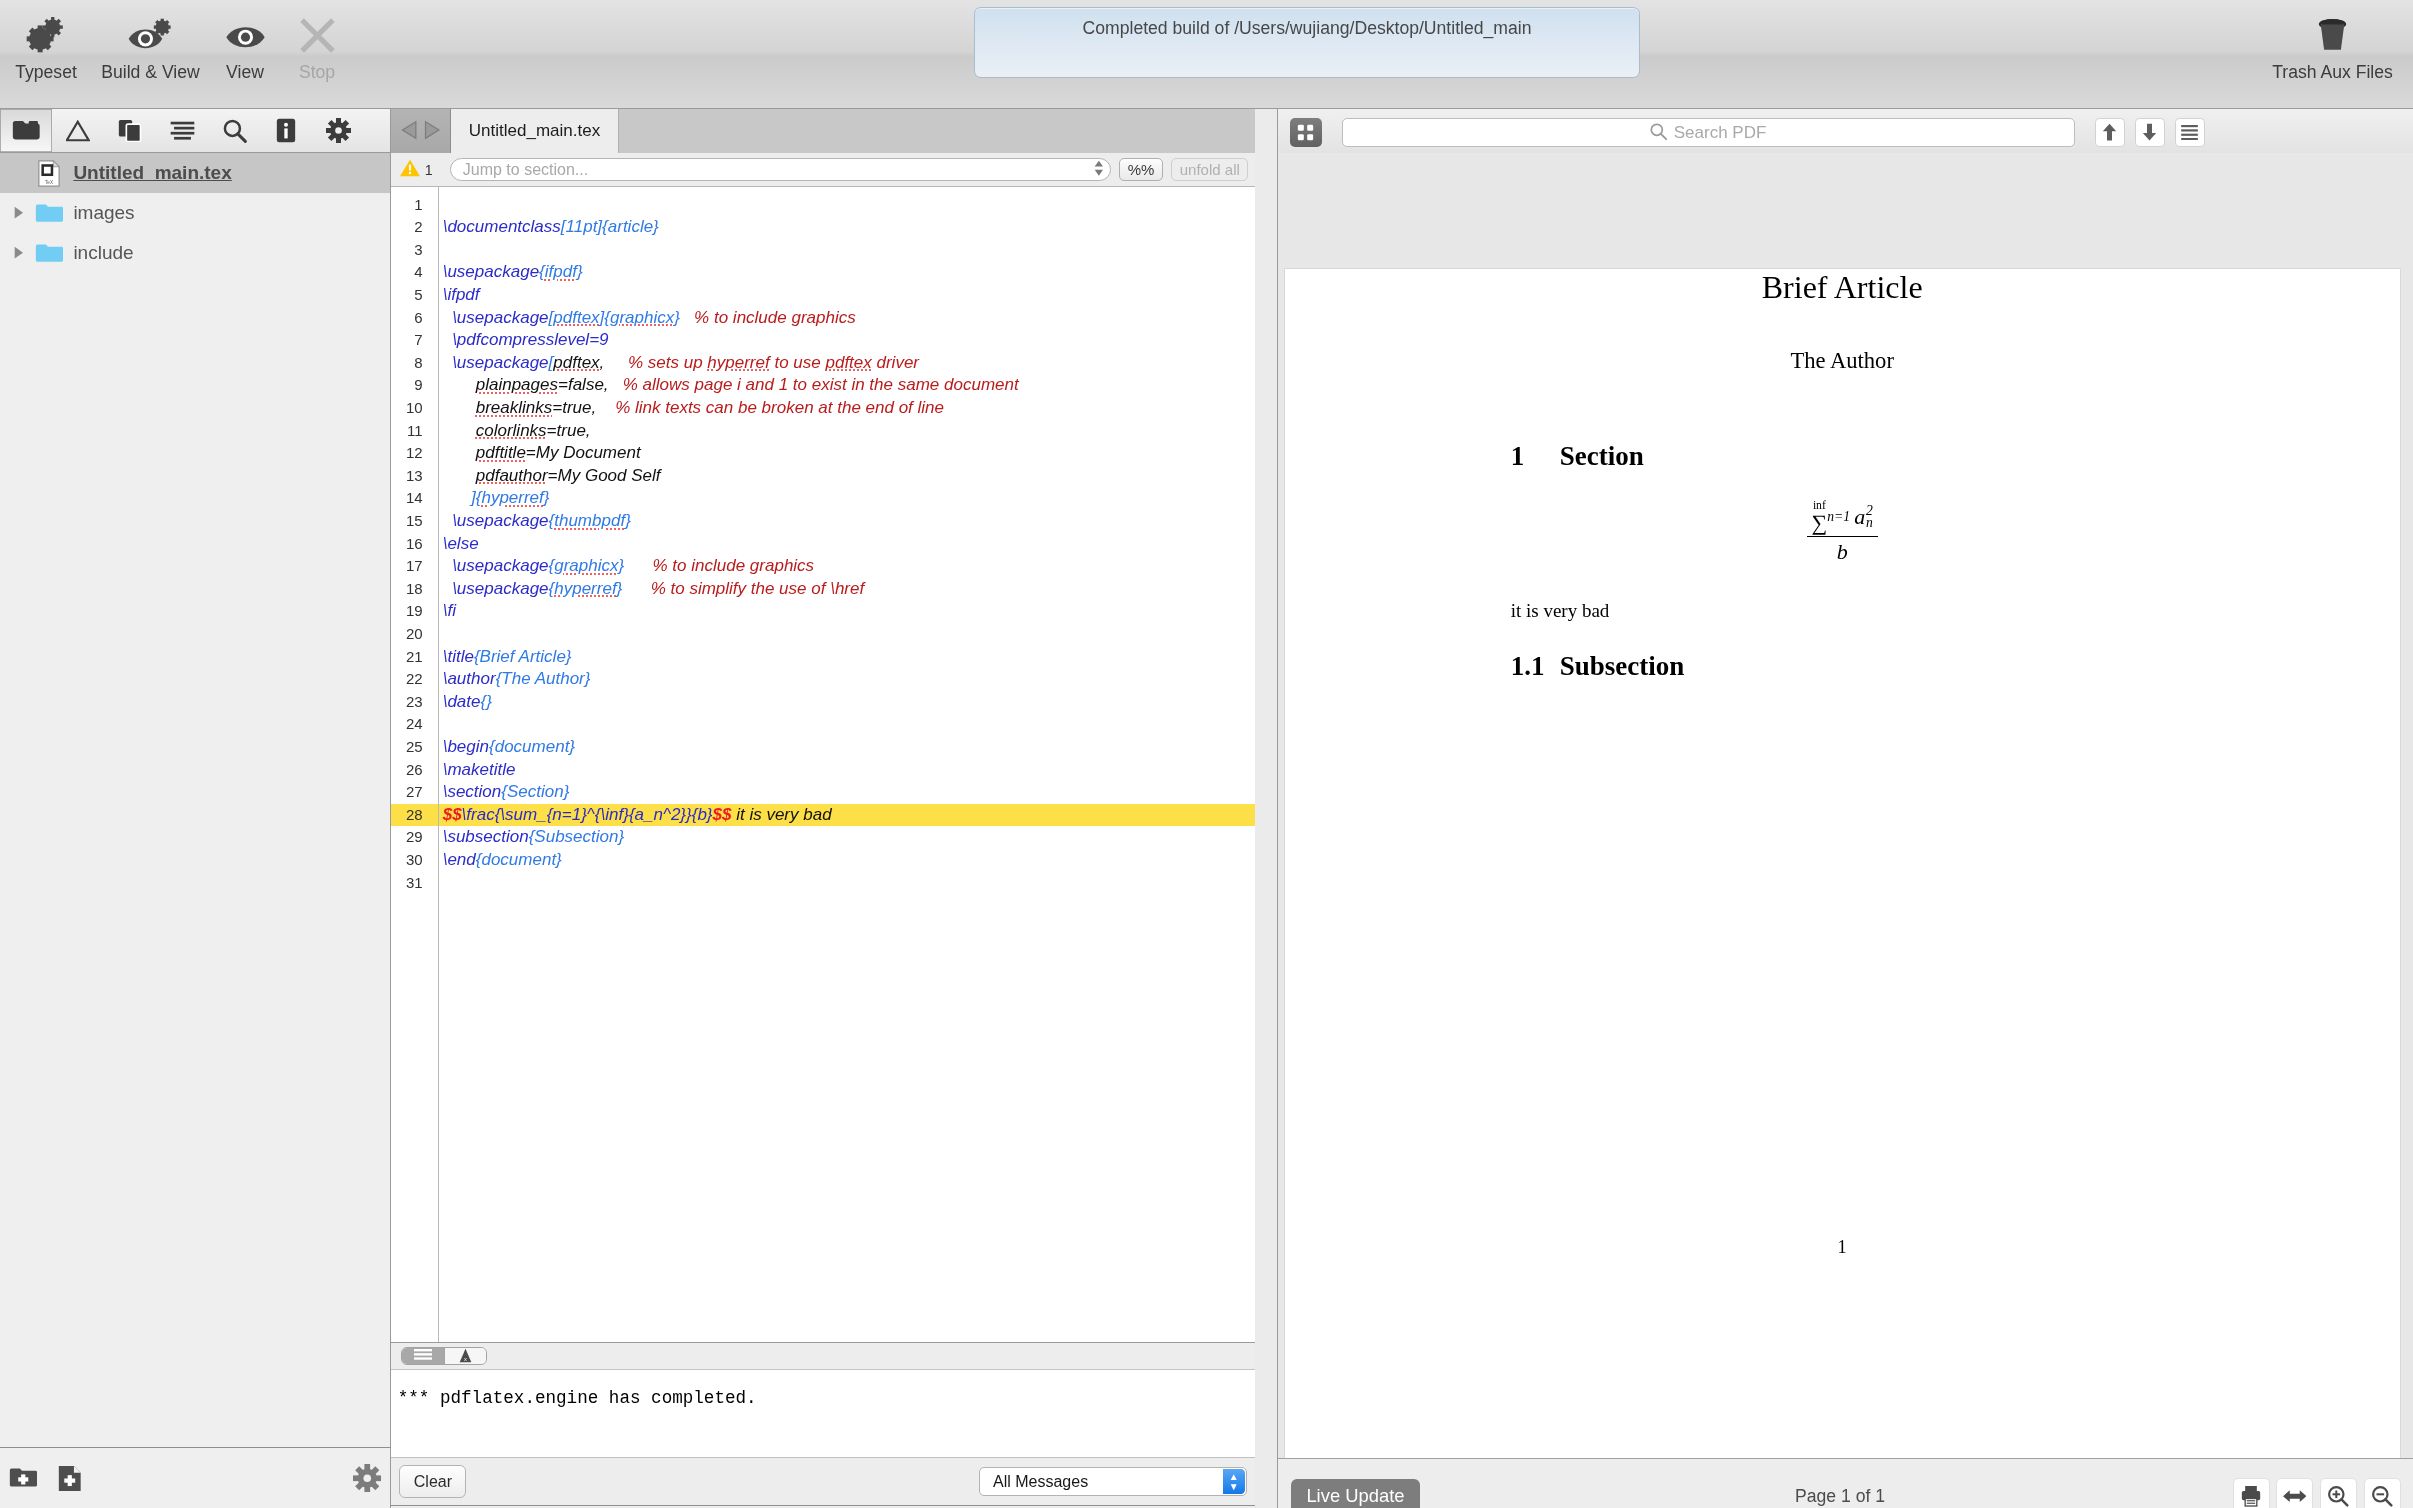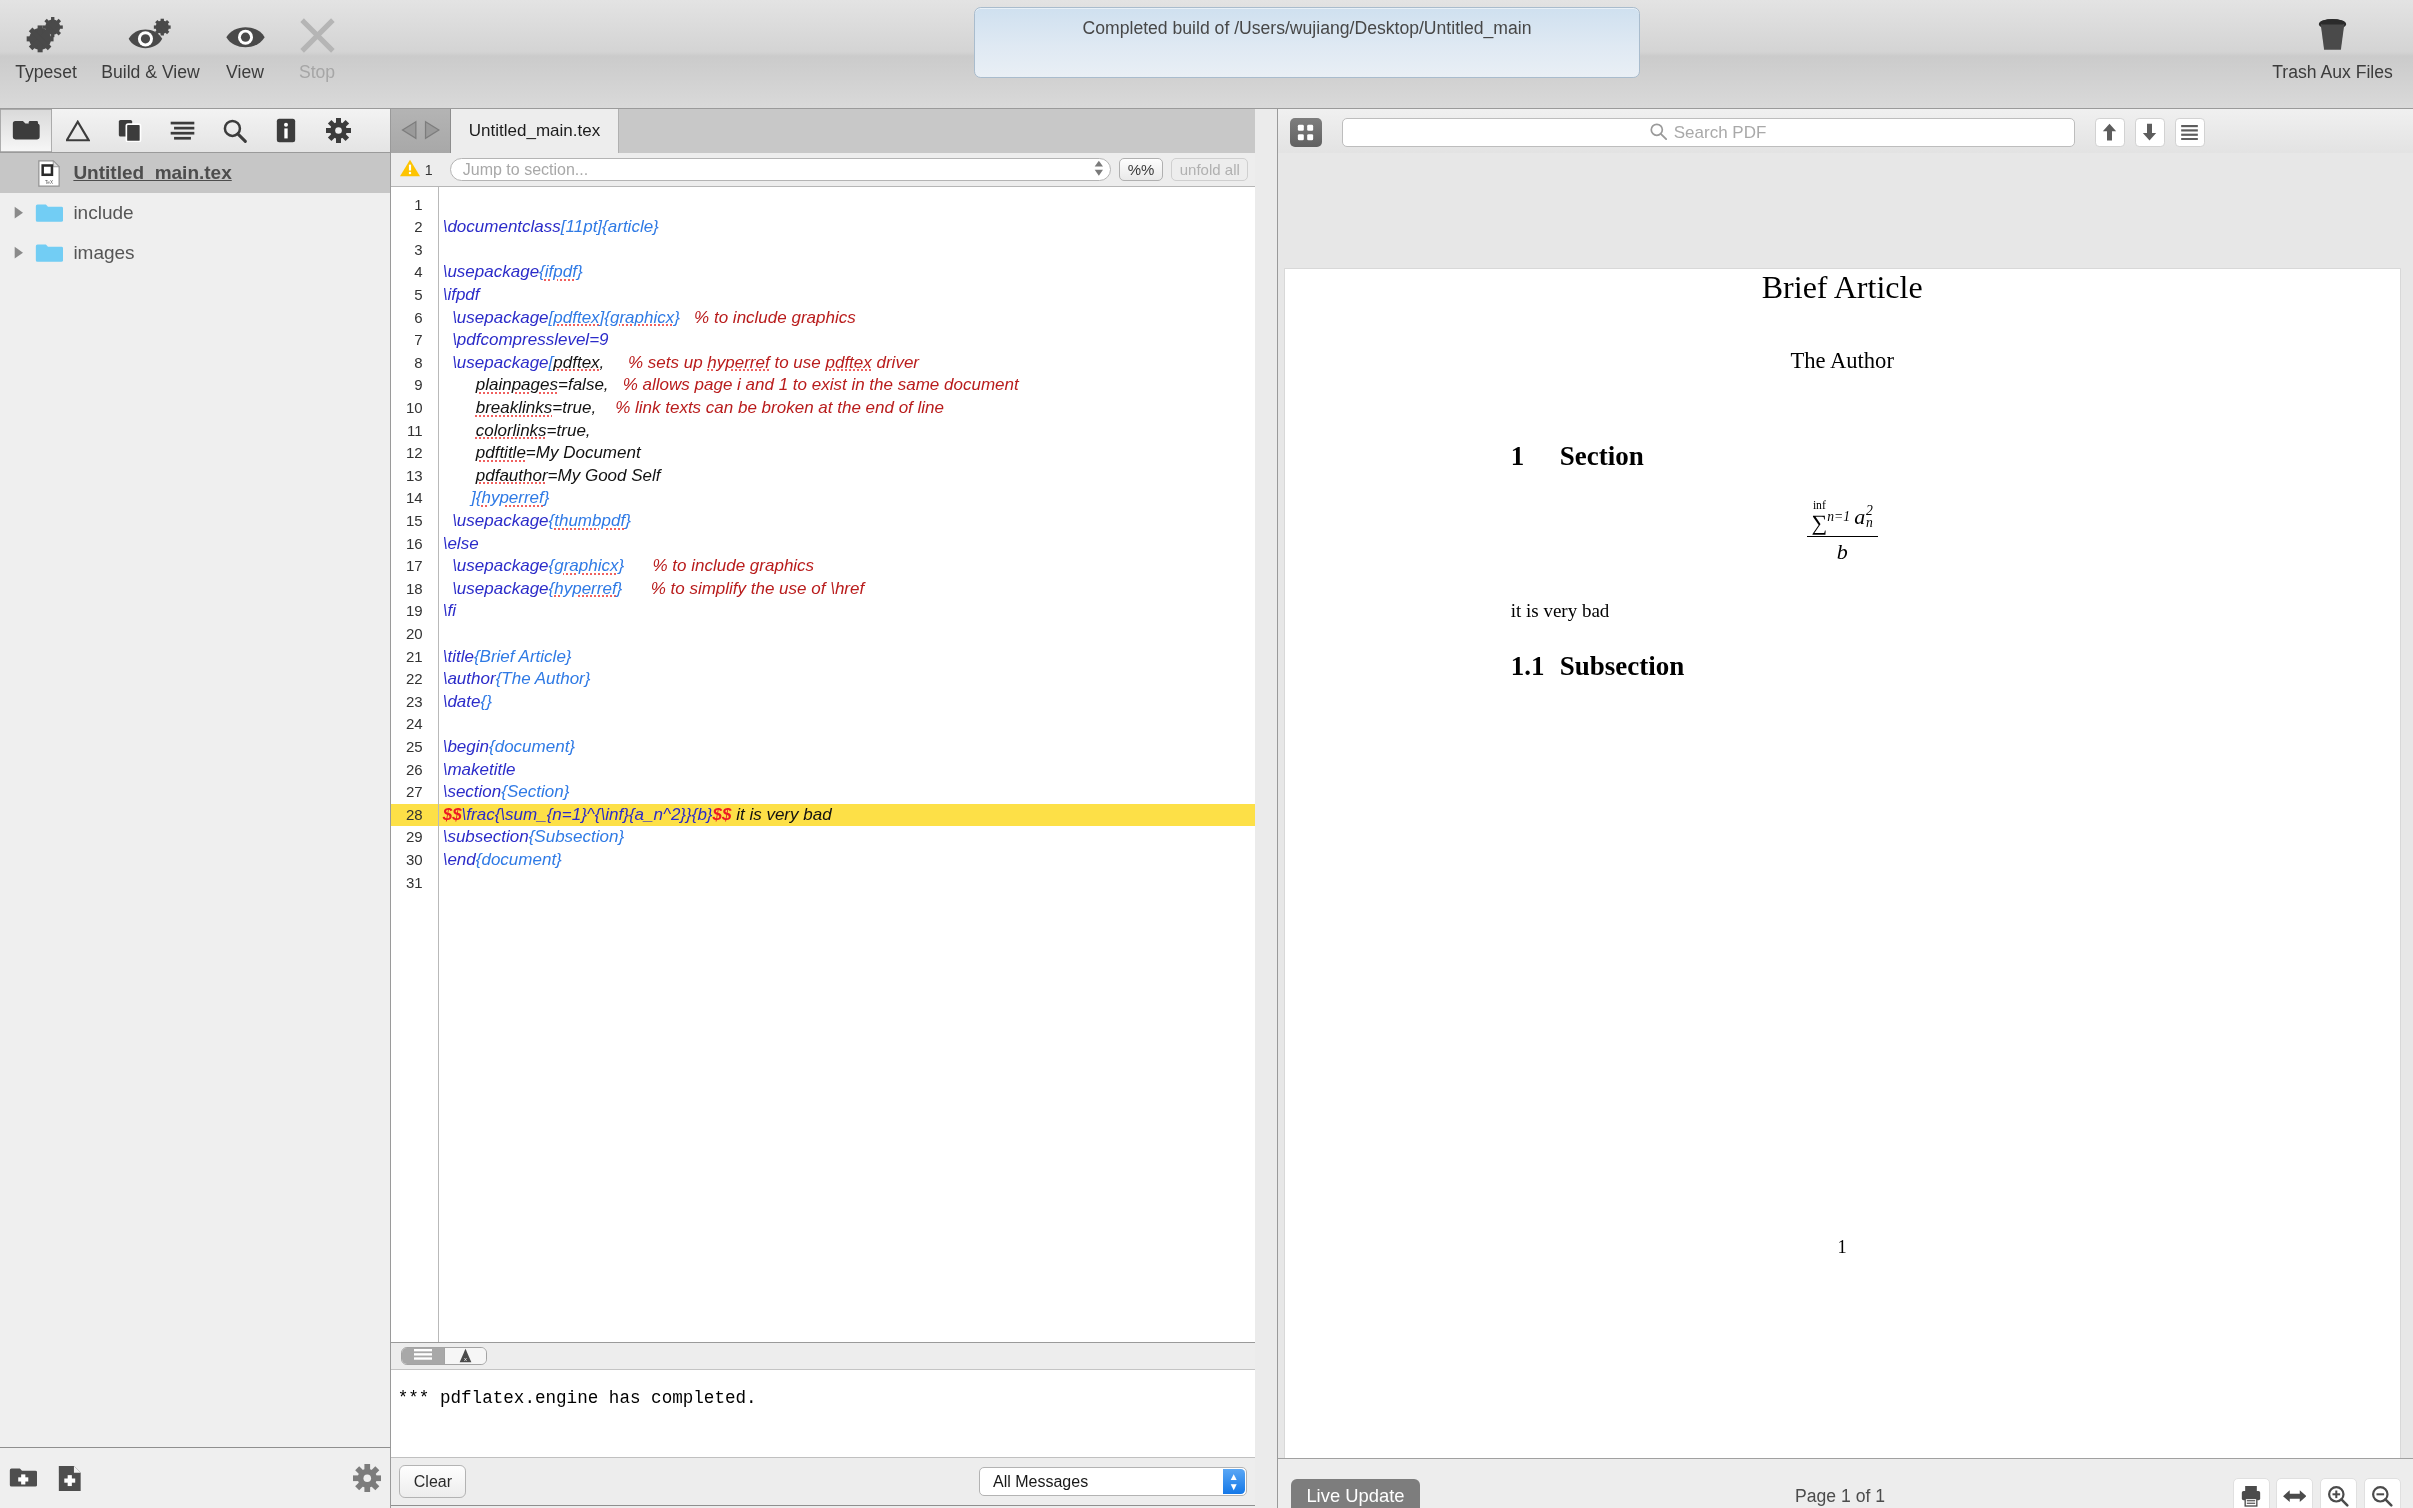--- a/index.html
+++ b/index.html
@@ -408,34 +408,34 @@
         <span class="disc">
           <svg width="11.7" height="13.4" viewBox="0 0 14 16">
               <path d="M2 1 L12 8 L2 15 Z" fill="#8a8a8a"></path>
             </svg>
         </span>
         <span class="file-icon">
           <svg width="28.5" height="22" viewBox="0 0 34 26">
               <path d="M1 5 a2 2 0 0 1 2-2 h10 l2.5 2.5 h16 a2 2 0 0 1 2 2 v14 a2 2 0 0 1-2 2 H3 a2 2 0 0 1-2-2 Z" fill="#72cdf4"></path>
             </svg>
         </span>
-        <span class="file-name">include</span>
+        <span class="file-name">images</span>
       </div>
       <div class="file-row">
         <span class="disc">
           <svg width="11.7" height="13.4" viewBox="0 0 14 16">
               <path d="M2 1 L12 8 L2 15 Z" fill="#8a8a8a"></path>
             </svg>
         </span>
         <span class="file-icon">
           <svg width="28.5" height="22" viewBox="0 0 34 26">
               <path d="M1 5 a2 2 0 0 1 2-2 h10 l2.5 2.5 h16 a2 2 0 0 1 2 2 v14 a2 2 0 0 1-2 2 H3 a2 2 0 0 1-2-2 Z" fill="#72cdf4"></path>
             </svg>
         </span>
-        <span class="file-name">images</span>
+        <span class="file-name">include</span>
       </div>
     </div>
   </div>
 
   <div id="sidebar-bottom">
     <div class="sb-btn">
       <svg width="28.5" height="23.5" viewBox="0 0 34 28">
           <path d="M1 5 a2 2 0 0 1 2-2 h10 l2.5 2.5 h16 a2 2 0 0 1 2 2 v15 a2 2 0 0 1-2 2 H3 a2 2 0 0 1-2-2 Z" fill="#4e4e4e"></path>
           <g fill="#fff">
             <rect x="14.5" y="10" width="5" height="12"></rect>

